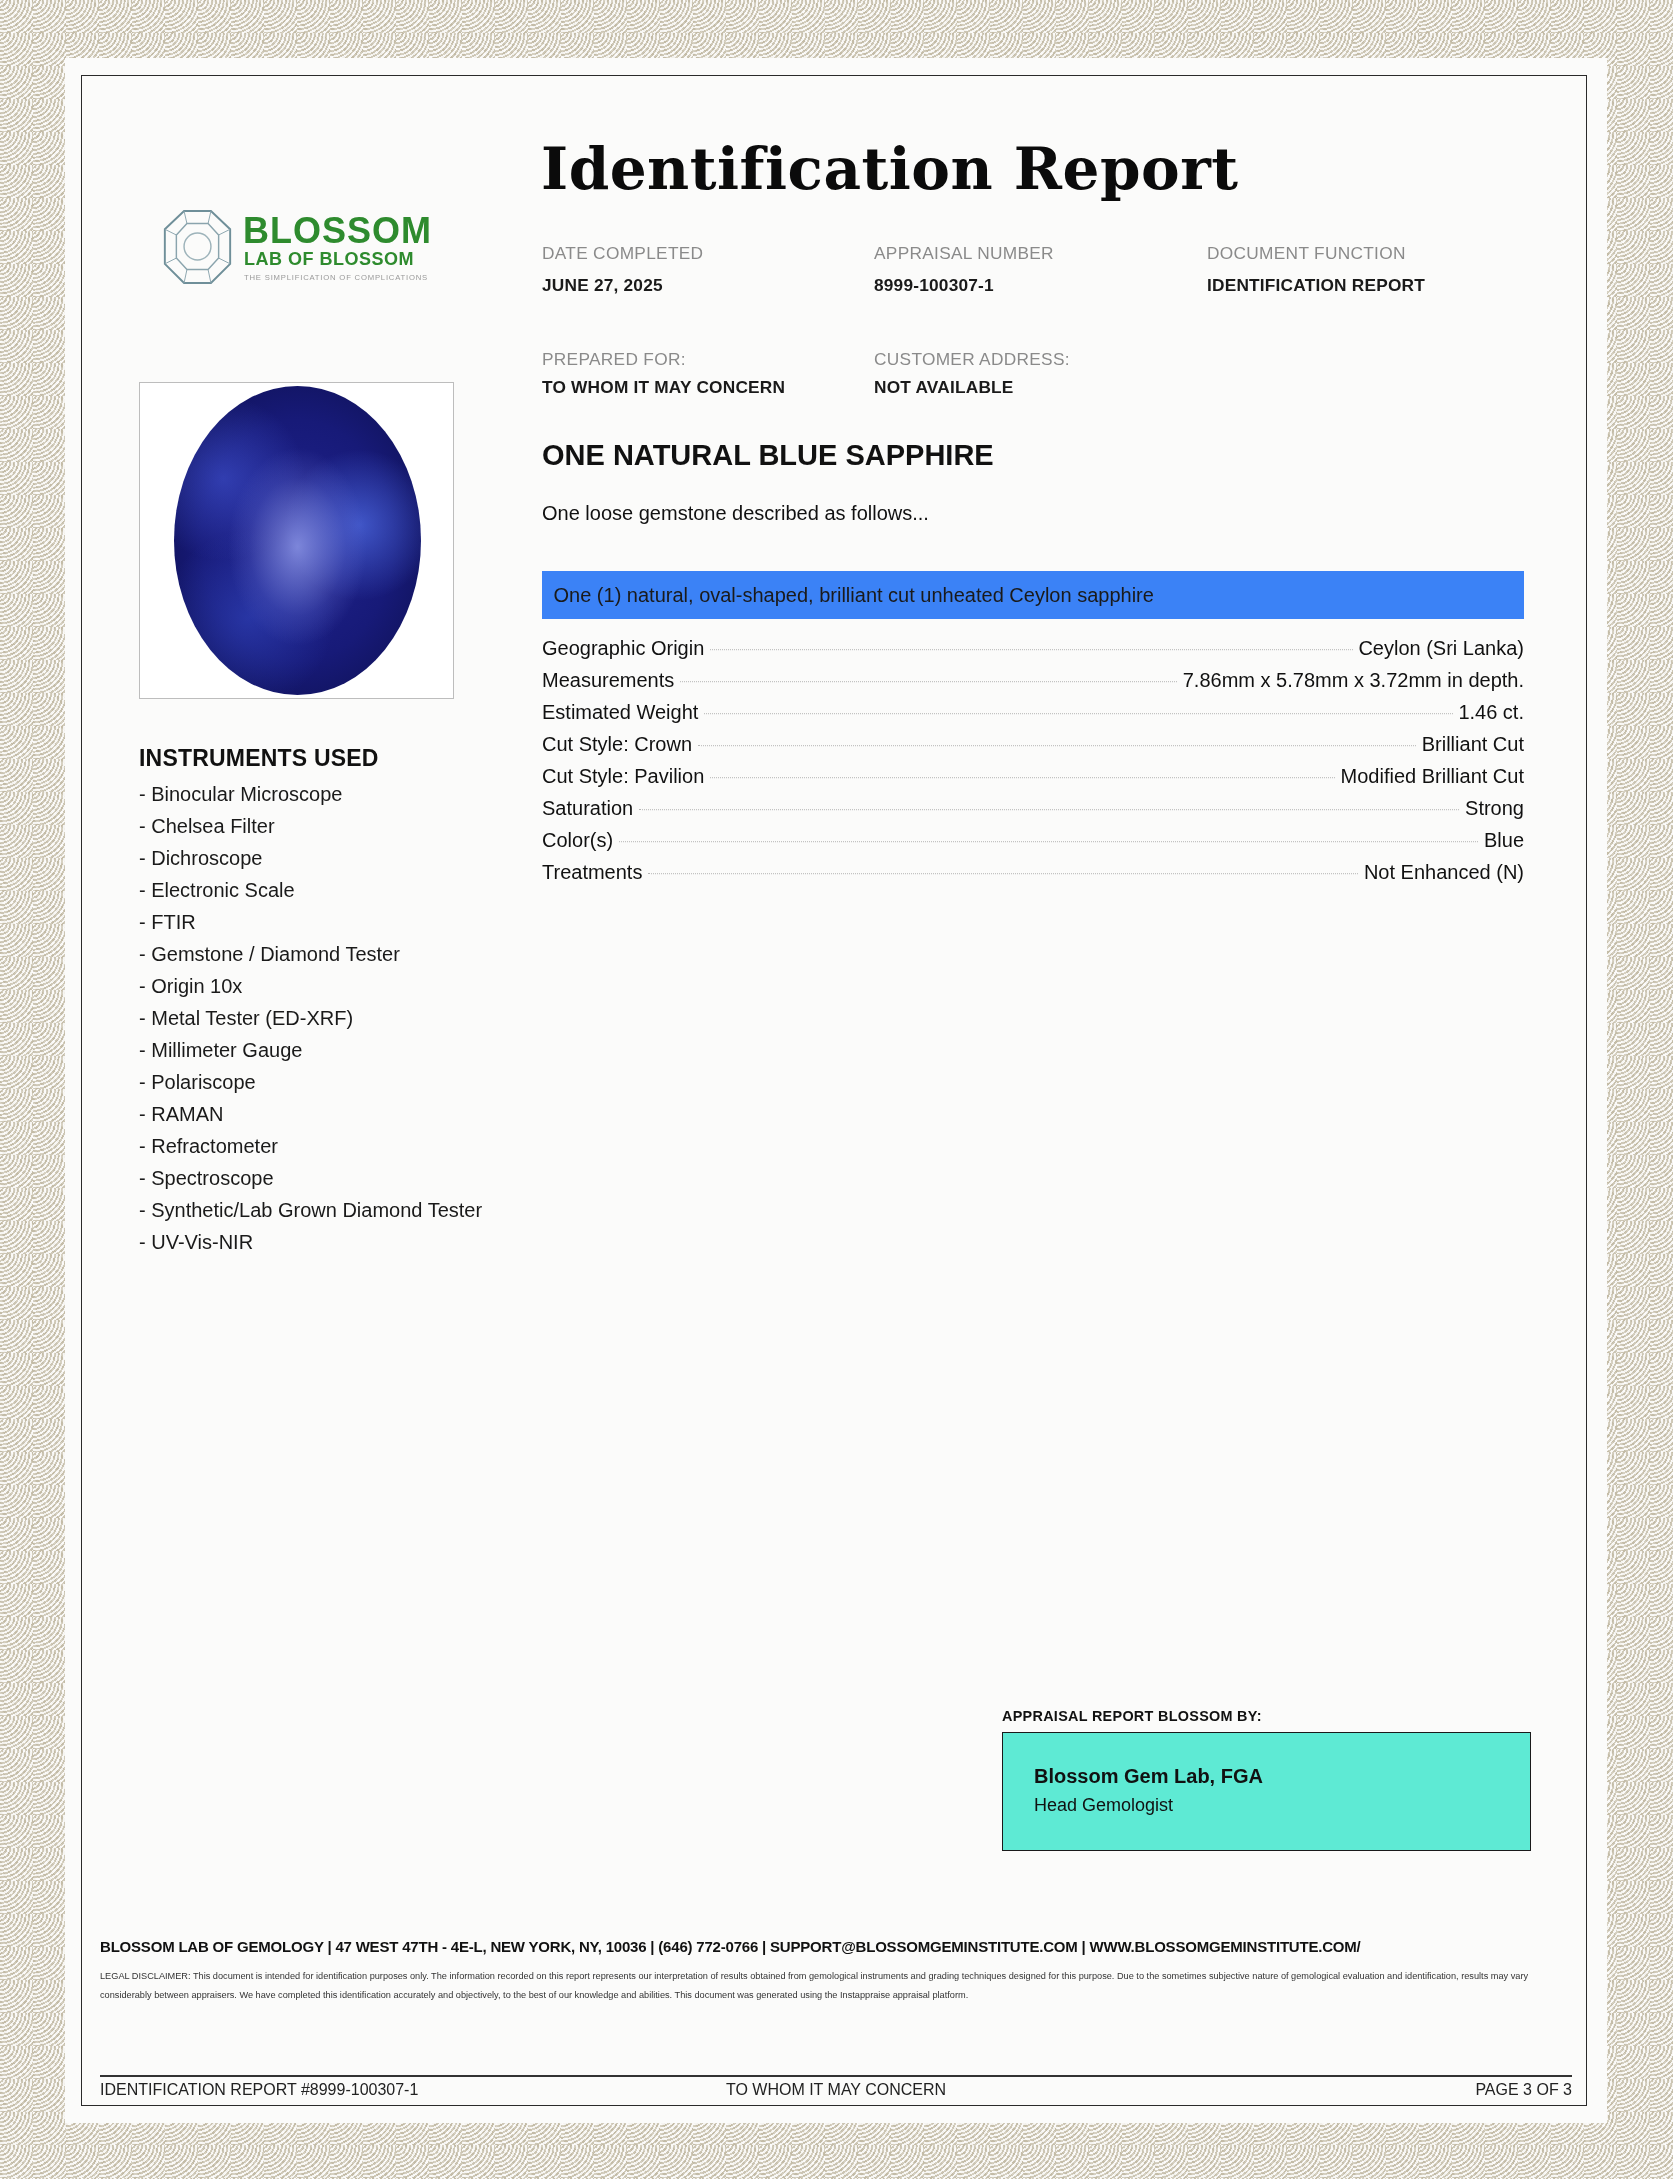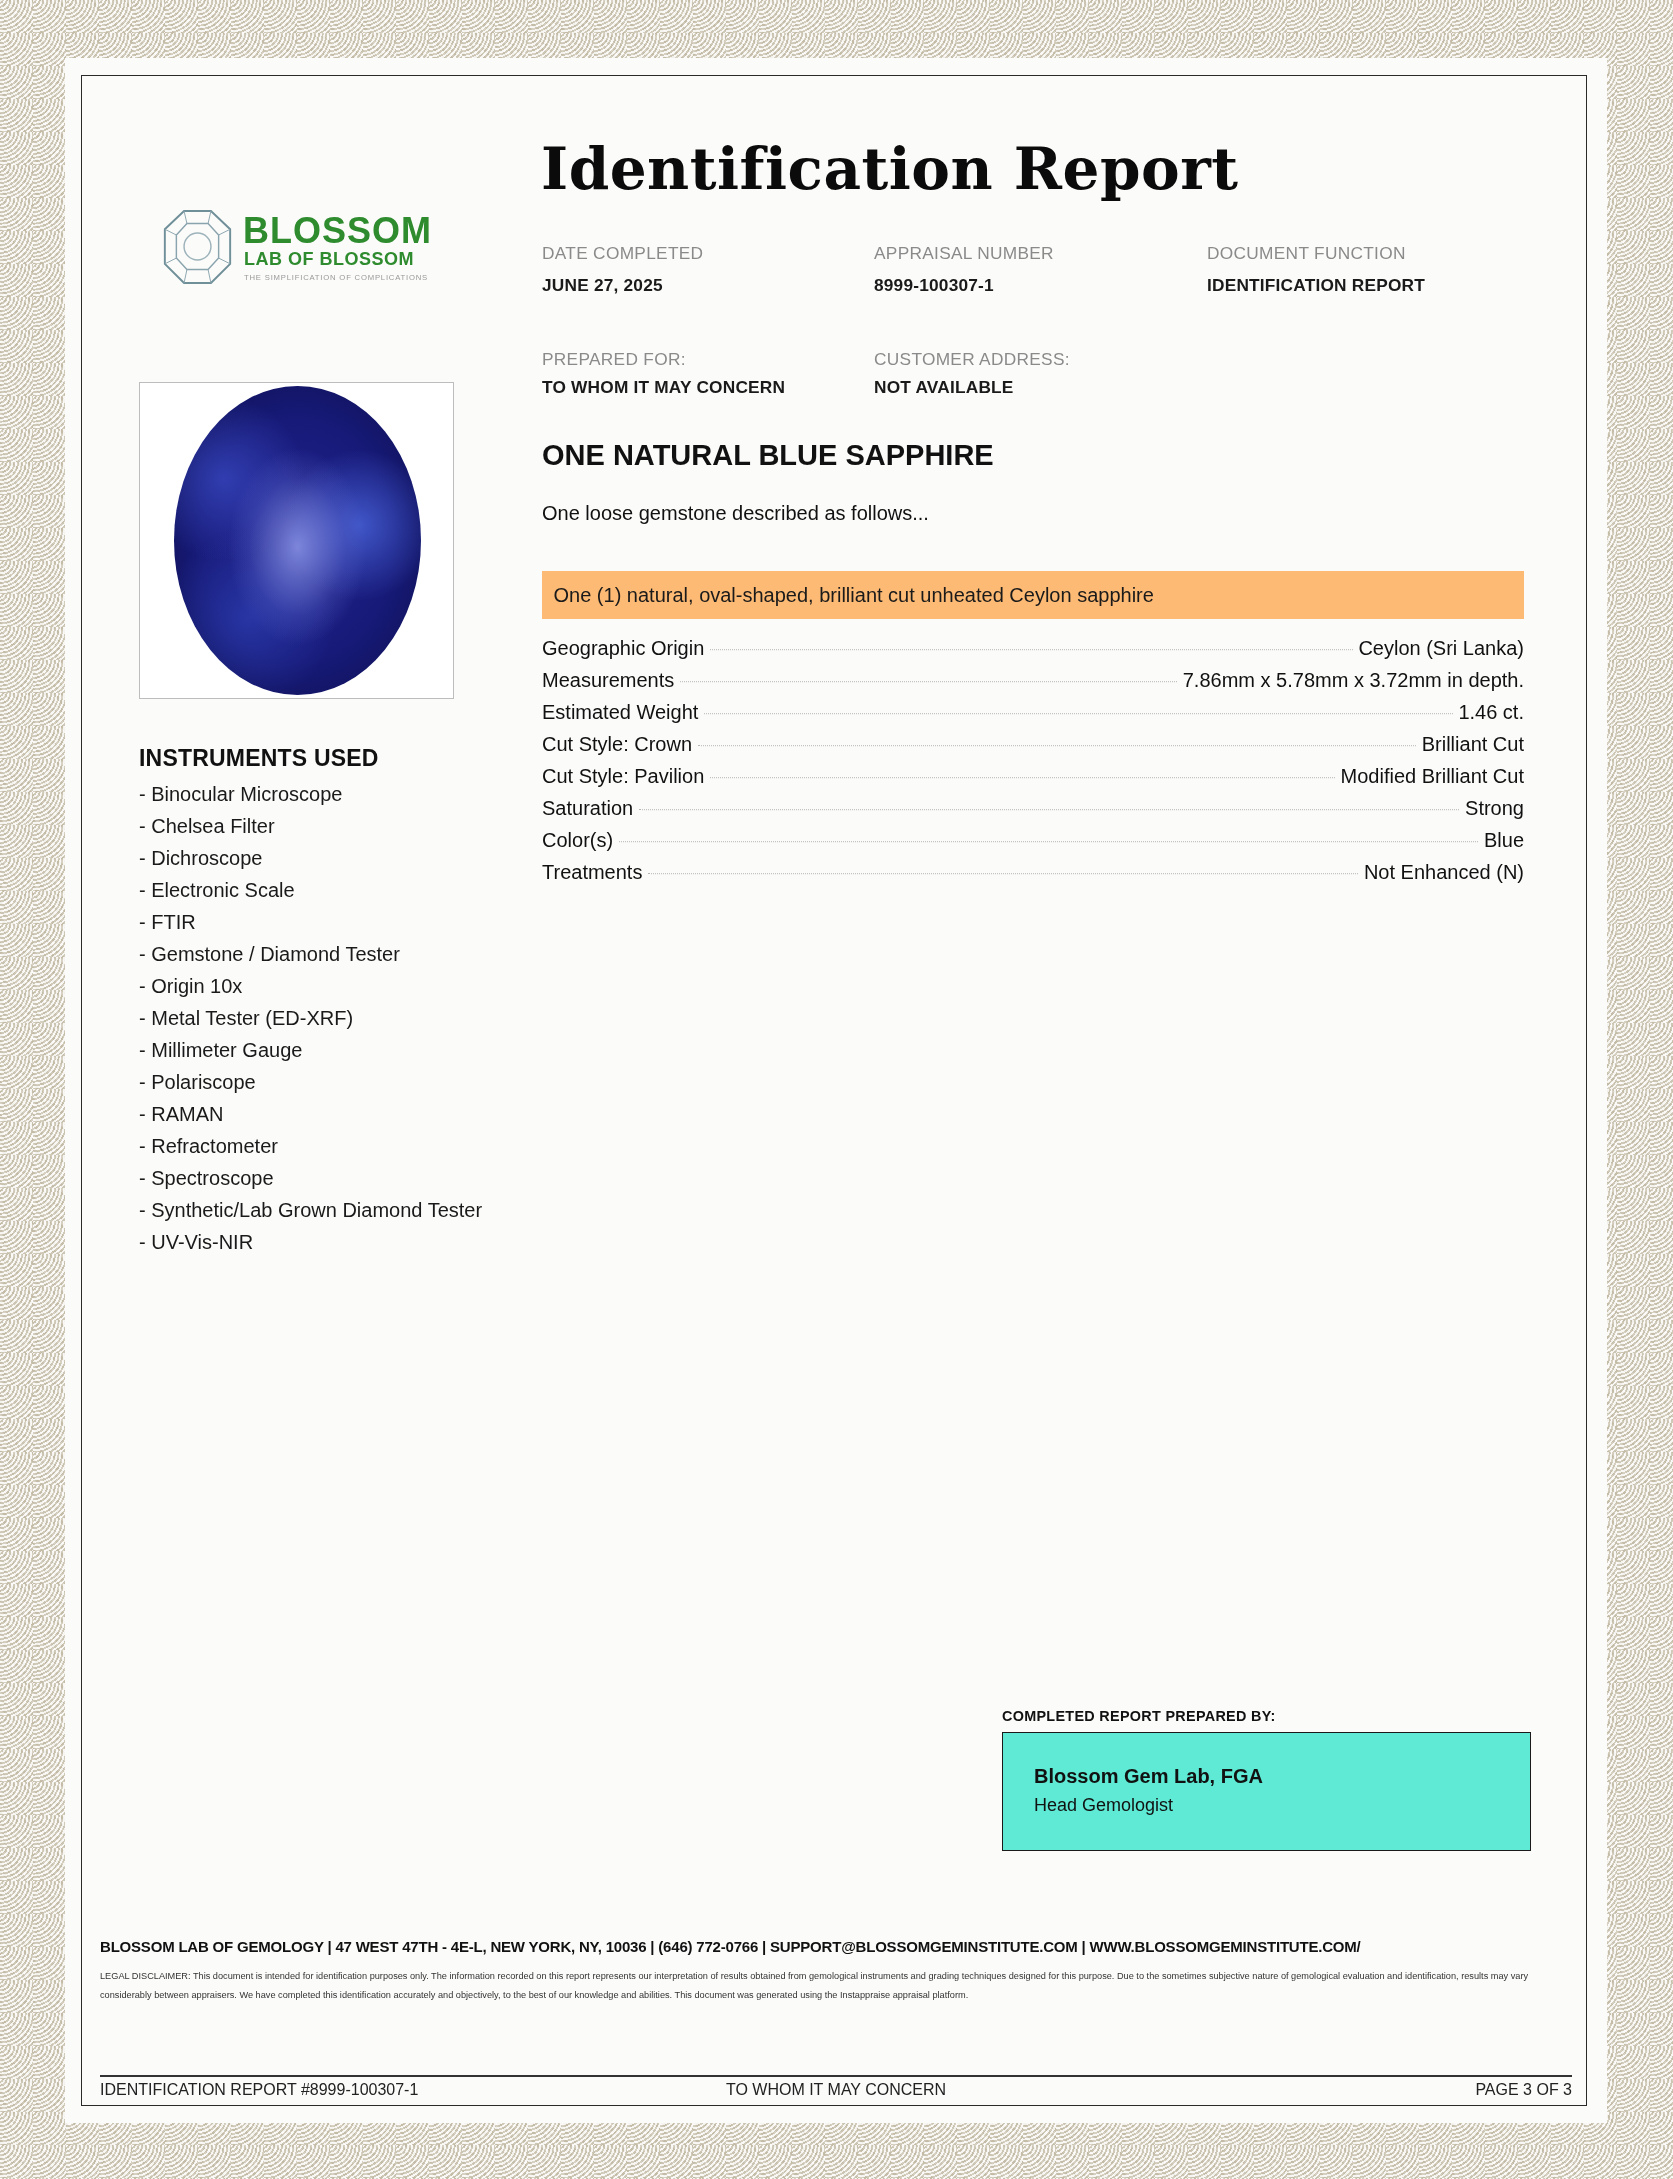--- a/index.html
+++ b/index.html
@@ -50,21 +50,21 @@
       radial-gradient(circle at 30% 75%, rgba(50,70,190,0.6), transparent 30%),
       radial-gradient(ellipse at 50% 50%, #20238f 0%, #171a78 55%, #0c0e4a 100%);
   }
 
   .instruments-title { left:139px; top:745px; font-size:23px; font-weight:bold; line-height:27px; letter-spacing:0.2px; }
   .instruments-list { left:139px; top:778px; margin:0; padding:0; list-style:none; }
   .instruments-list li { font-size:20px; line-height:32px; color:#1a1a1a; }
 
   .stone-title { left:542px; top:438px; font-size:29px; font-weight:bold; line-height:35px; }
   .stone-intro { left:542px; top:500px; font-size:20px; line-height:27px; }
-  .desc-bar { left:542px; top:571px; width:982px; height:48px; background:#fdba74; }
+  .desc-bar { left:542px; top:571px; width:982px; height:48px; background:#3b82f6; }
   .desc-bar span { position:absolute; left:11.5px; top:10.6px; font-size:20px; line-height:27px; color:#1a1a1a; }
 
   .details { left:542px; top:635px; width:982px; }
   .detail-row { display:flex; align-items:baseline; height:32px; font-size:20px; line-height:27px; }
   .detail-row .lbl { white-space:nowrap; }
   .detail-row .dots { flex:1; border-bottom:1.9px dotted #b5b5b5; margin:0 5.8px; transform:translateY(-4.8px); }
   .detail-row .val { white-space:nowrap; }
 
   .prepared-label { left:1002px; top:1708px; font-size:14.4px; font-weight:bold; letter-spacing:0.3px; line-height:17.3px; }
   .prepared-box { left:1002px; top:1732px; width:529px; height:119px; border:1.9px solid #1a1a1a; box-sizing:border-box; background:#5eead4; }
@@ -194,21 +194,21 @@
     <span class="dots"></span>
     <span class="val">Blue</span>
   </div>
   <div class="detail-row">
     <span class="lbl">Treatments</span>
     <span class="dots"></span>
     <span class="val">Not Enhanced (N)</span>
   </div>
 </div>
 
-<div class="abs prepared-label">COMPLETED REPORT PREPARED BY:</div>
+<div class="abs prepared-label">APPRAISAL REPORT BLOSSOM BY:</div>
 <div class="abs prepared-box">
   <div class="prep-name">Blossom Gem Lab, FGA</div>
   <div class="prep-role">Head Gemologist</div>
 </div>
 
 <div class="abs footer-contact">BLOSSOM LAB OF GEMOLOGY | 47 WEST 47TH - 4E-L, NEW YORK, NY, 10036 | (646) 772-0766 | SUPPORT@BLOSSOMGEMINSTITUTE.COM | WWW.BLOSSOMGEMINSTITUTE.COM/</div>
 <div class="abs footer-legal">LEGAL DISCLAIMER: This document is intended for identification purposes only. The information recorded on this report represents our interpretation of results obtained from gemological instruments and grading techniques designed for this purpose. Due to the sometimes subjective nature of gemological evaluation and identification, results may vary considerably between appraisers. We have completed this identification accurately and objectively, to the best of our knowledge and abilities. This document was generated using the Instappraise appraisal platform.</div>
 <div class="abs bottom-rule"></div>
 <div class="abs bottom-bar">
   <span class="l">IDENTIFICATION REPORT #8999-100307-1</span>

